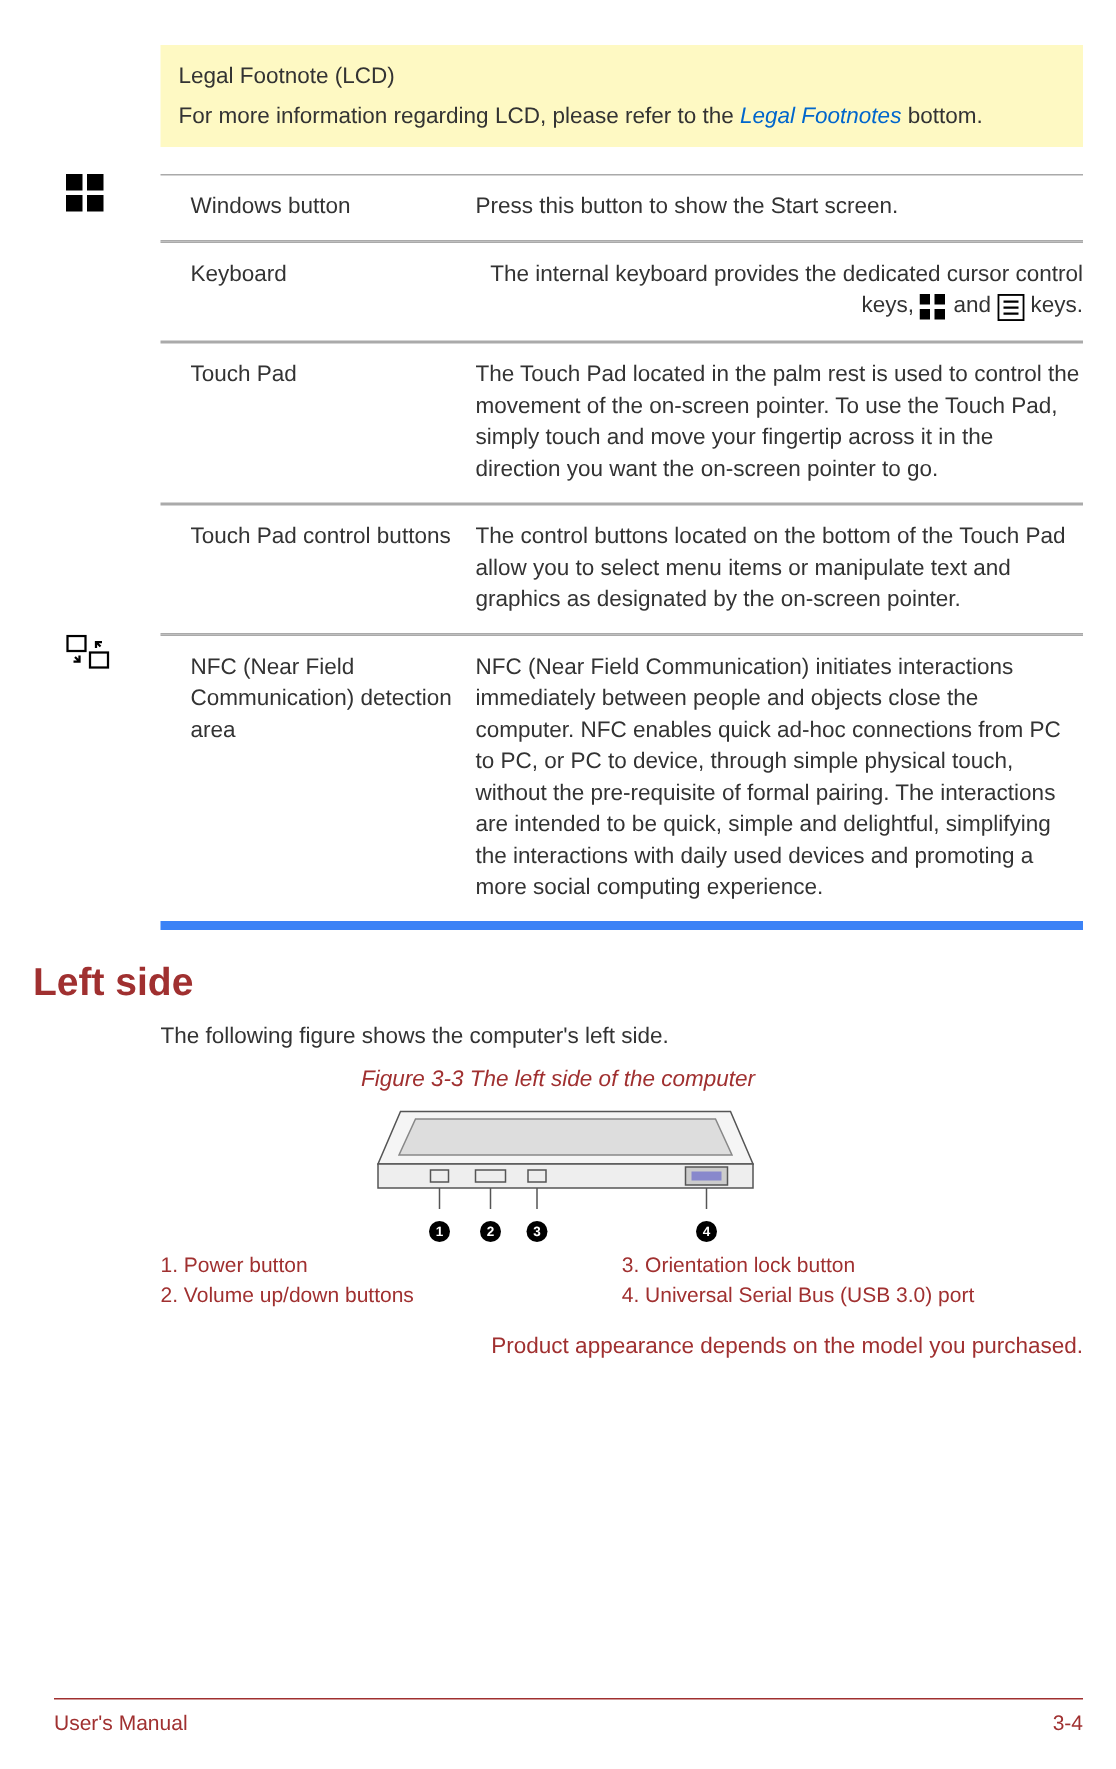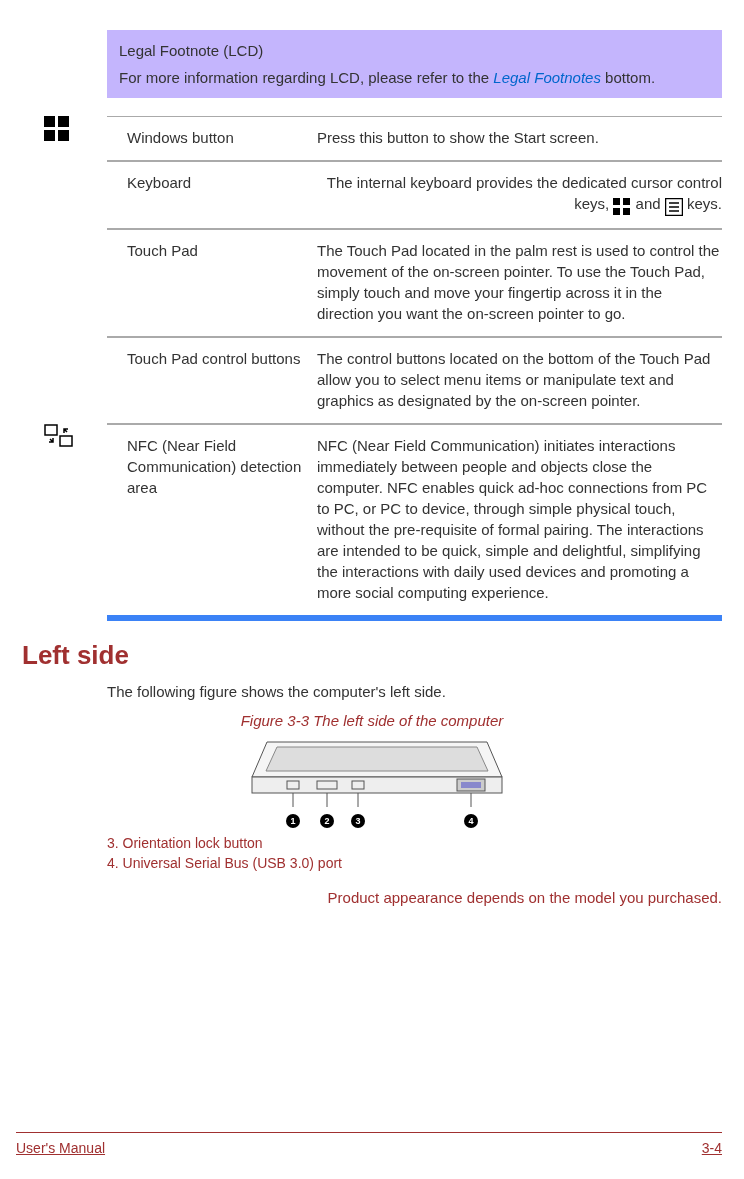--- a/index.html
+++ b/index.html
@@ -7,21 +7,21 @@
       font-family: Arial, Helvetica, sans-serif;
       font-size: 15px;
       color: #333;
       line-height: 1.4;
       width: 744px;
       height: 1179px;
       padding: 30px 22px 20px 22px;
       position: relative;
     }
     .callout-box {
-      background: #c4b5fd;
+      background: #fef9c3;
       padding: 10px 12px;
       margin-left: 85px;
       margin-bottom: 18px;
     }
     .callout-title { margin-bottom: 6px; }
     .link { color: #0066cc; font-style: italic; }
     .content { margin-left: 0; }
     .row {
       display: flex;
       border-top: 1px solid #aaa;
@@ -79,29 +79,28 @@
     .legend-col { flex: 1; }
     .note {
       margin-left: 85px;
       color: #a03030;
       margin-bottom: 24px;
       text-align: right;
     }
     .footer {
       position: absolute;
       bottom: 20px;
-      left: 16px;
+      left: 36px;
       right: 22px;
       border-top: 1px solid #a03030;
       padding-top: 6px;
       display: flex;
       justify-content: space-between;
       color: #a03030;
       font-size: 14px;
-      text-decoration: underline;
     }
     .row-wrapper { position: relative; }
     .num-badge {
       display: inline-flex;
       align-items: center;
       justify-content: center;
       width: 14px;
       height: 14px;
       border-radius: 50%;
       background: #000;
@@ -222,20 +221,24 @@
   <div style="position:relative; width:280px; margin:0 auto; top:-14px;">
     <span class="num-badge" style="position:absolute; left:54px;">1</span>
     <span class="num-badge" style="position:absolute; left:88px;">2</span>
     <span class="num-badge" style="position:absolute; left:119px;">3</span>
     <span class="num-badge" style="position:absolute; left:232px;">4</span>
   </div>
 </div>
 
 <div class="legend">
   <div class="legend-col">
+    <div>1. Power button</div>
+    <div>2. Volume up/down buttons</div>
+  </div>
+  <div class="legend-col">
     <div>3. Orientation lock button</div>
     <div>4. Universal Serial Bus (USB 3.0) port</div>
   </div>
 </div>
 
 <p class="note">Product appearance depends on the model you purchased.</p>
 
 <div class="footer">
   <span>User's Manual</span>
   <span>3-4</span>

